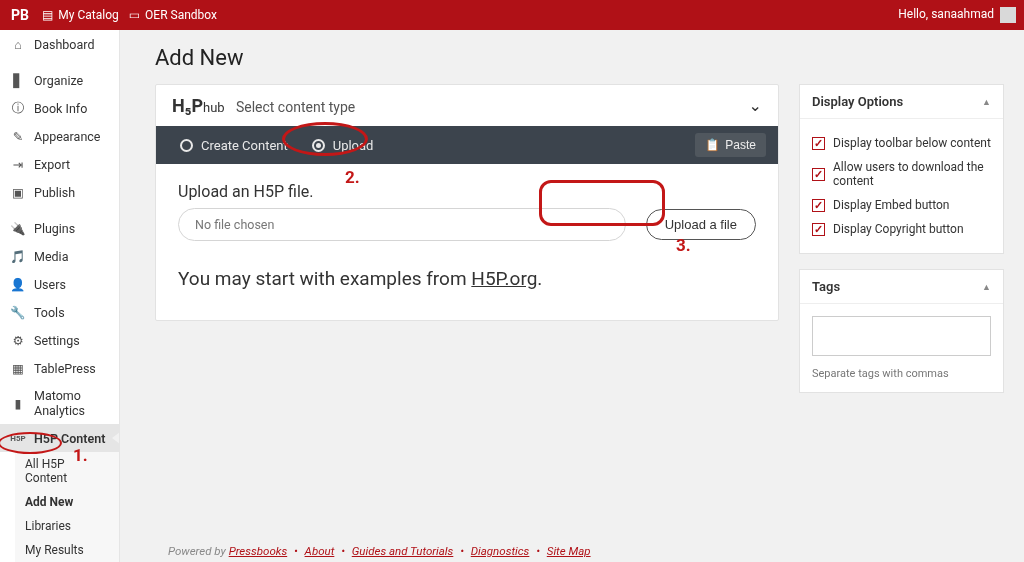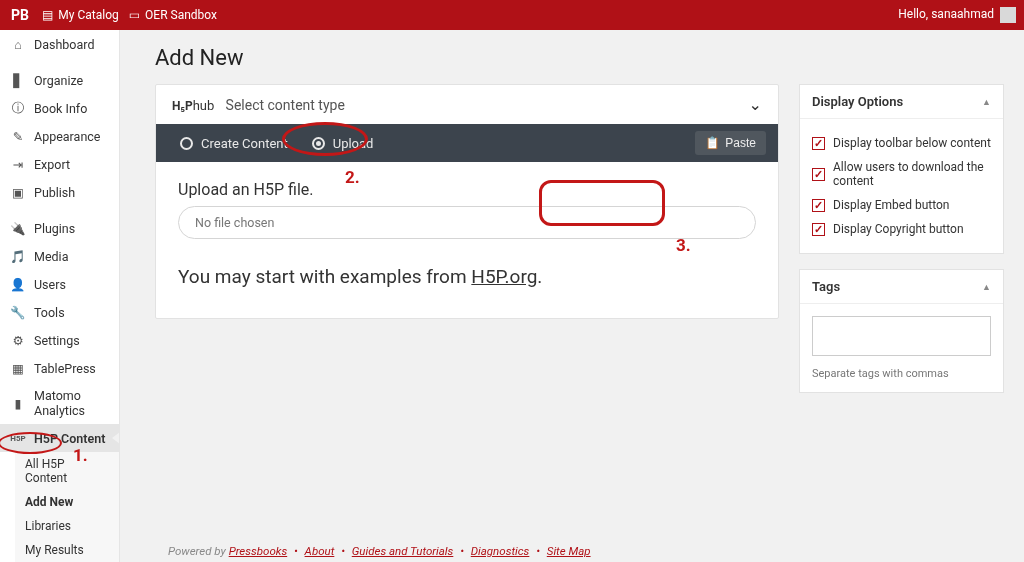--- a/index.html
+++ b/index.html
@@ -27,21 +27,21 @@
   .ann-ellipse { position:absolute; border:2.5px solid #c31717; border-radius:50%; pointer-events:none; }
   
   .main { flex:1; padding:15px 20px 5px 35px; display:flex; flex-direction:column; overflow:auto; position:relative; }
   .page-title { font-size:22px; font-weight:400; color:#222; margin-bottom:14px; }
   .content-row { display:flex; gap:20px; align-items:flex-start; }
   .left-col { flex:1; }
   .right-col { width:205px; display:flex; flex-direction:column; gap:15px; }
   
   .panel { background:#fff; border:1px solid #e2e2e2; border-radius:2px; position:relative; }
   .h5p-header { display:flex; align-items:center; justify-content:space-between; padding:10px 16px; }
-  .h5p-logo { font-weight:700; font-size:12px;margin-top:20px; }
+  .h5p-logo { font-weight:700; font-size:18px;margin-top:20px; }
   .h5p-sub { color:#555; margin-left:8px; font-size:14px; }
   .chev { font-size:16px; color:#333; cursor:pointer; }
   .dark-tabs { background:#3c444d; height:38px; display:flex; align-items:center; padding:0 12px; color:#e8e8e8; position:relative; }
   .tab-btn { display:flex; align-items:center; gap:8px; padding:0 12px; height:100%; cursor:pointer; font-size:13px; }
   .radio { width:13px; height:13px; border:2px solid #e8e8e8; border-radius:50%; display:inline-flex; align-items:center; justify-content:center; }
   .radio.sel::after { content:""; width:5px; height:5px; background:#e8e8e8; border-radius:50%; }
   .paste-btn { margin-left:auto; background:#50575e; color:#eee; border:none; border-radius:3px; padding:5px 10px; display:flex; align-items:center; gap:5px; font-size:12px; cursor:pointer; }
   .upload-body { padding:18px 22px 30px; position:relative; }
   .upload-title { font-size:16px; color:#333; margin-bottom:7px; font-weight:400; }
   .file-row { display:flex; align-items:center; gap:20px; }
@@ -187,20 +187,21 @@
             </div>
             <button class="paste-btn">
               <span>📋</span>
               <span>Paste</span>
             </button>
           </div>
           <div class="upload-body">
             <div class="upload-title">Upload an H5P file.</div>
             <div class="file-row">
               <div class="file-input">No file chosen</div>
+              <button class="file-btn">Upload a file</button>
             </div>
             <div class="examples">
               <span>You may start with examples from </span><a href="#">H5P.org</a><span>.</span>
             </div>
           </div>
 
           <div class="ann-ellipse" style="left:126px; top:37px; width:86px; height:34px; border-width:3px;"></div>
 
           <span class="ann-num" style="left:189px; top:82px;">2.</span>
 

